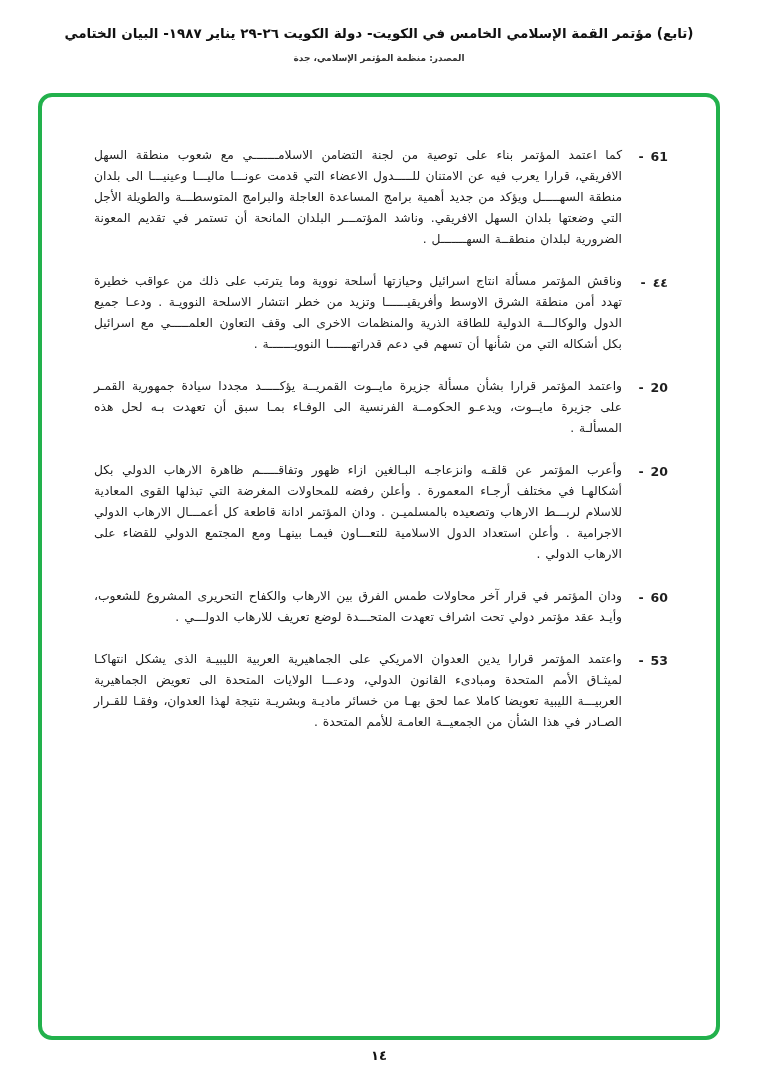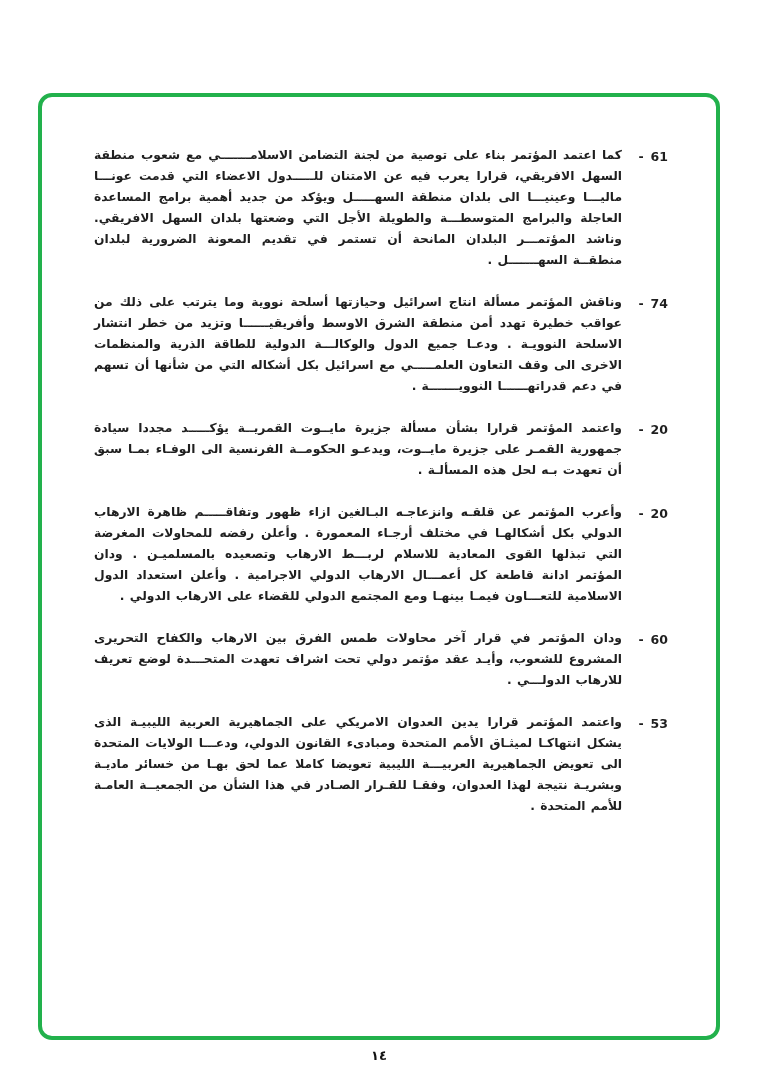--- a/index.html
+++ b/index.html
@@ -74,21 +74,21 @@
     gap:7px;
     font-size:12.5px;
     font-weight:bold;
     color:var(--ink);
     line-height:21px;
     padding-top:1px;
   }
   .txt{
     flex:1 1 auto;
     font-size:12.3px;
-    font-weight:bold;
+    font-weight:normal;
     color:var(--ink);
     line-height:21px;
     text-align:justify;
     word-spacing:1px;
   }
   
   .footer{
     position:absolute;
     bottom:14px;
     left:0;
@@ -99,35 +99,39 @@
     font-size:13px;
     font-weight:bold;
     color:#111;
   }
 </style>
 </head>
 <body>
 
 <div class="sheet">
 
+  <div class="header">
+    <div class="title">(تابع) مؤتمر القمة الإسلامي الخامس في الكويت- دولة الكويت ٢٦-٢٩ يناير ١٩٨٧- البيان الختامي</div>
+    <div class="source">المصدر: منظمة المؤتمر الإسلامي، جدة</div>
+  </div>
 
   <div class="frame">
     <div class="items">
 
       <div class="item">
         <div class="num">
           <span>61</span>
           <span>-</span>
         </div>
         <div class="txt">كما اعتمد المؤتمر بناء على توصية من لجنة التضامن الاسلامـــــــي مع شعوب منطقة السهل الافريقي، قرارا يعرب فيه عن الامتنان للـــــدول الاعضاء التي قدمت عونـــا ماليـــا وعينيـــا الى بلدان منطقة السهـــــل ويؤكد من جديد أهمية برامج المساعدة العاجلة والبرامج المتوسطـــة والطويلة الأجل التي وضعتها بلدان السهل الافريقي. وناشد المؤتمـــر البلدان المانحة أن تستمر في تقديم المعونة الضرورية لبلدان منطقــة السهـــــــل .</div>
       </div>
 
       <div class="item">
         <div class="num">
-          <span>74</span>
+          <span>٤٤</span>
           <span>-</span>
         </div>
         <div class="txt">وناقش المؤتمر مسألة انتاج اسرائيل وحيازتها أسلحة نووية وما يترتب على ذلك من عواقب خطيرة تهدد أمن منطقة الشرق الاوسط وأفريقيــــــا وتزيد من خطر انتشار الاسلحة النوويـة . ودعـا جميع الدول والوكالـــة الدولية للطاقة الذرية والمنظمات الاخرى الى وقف التعاون العلمـــــي مع اسرائيل بكل أشكاله التي من شأنها أن تسهم في دعم قدراتهــــــا النوويـــــــة .</div>
       </div>
 
       <div class="item">
         <div class="num">
           <span>20</span>
           <span>-</span>
         </div>

